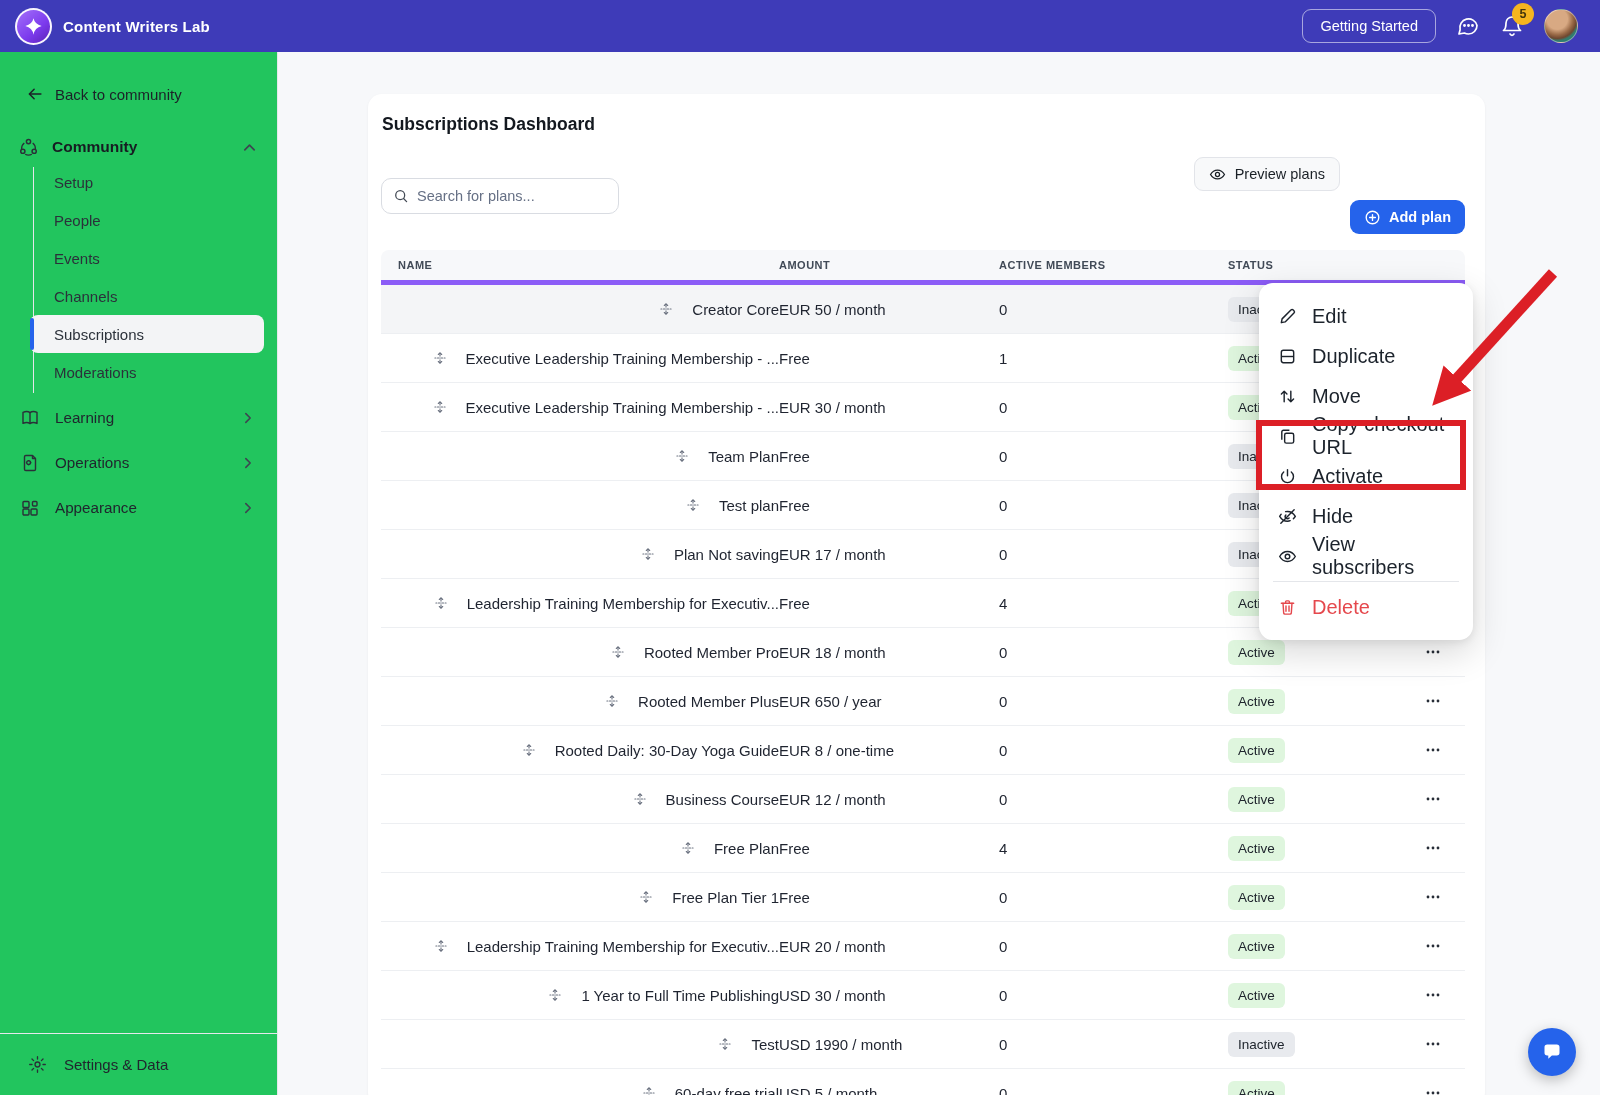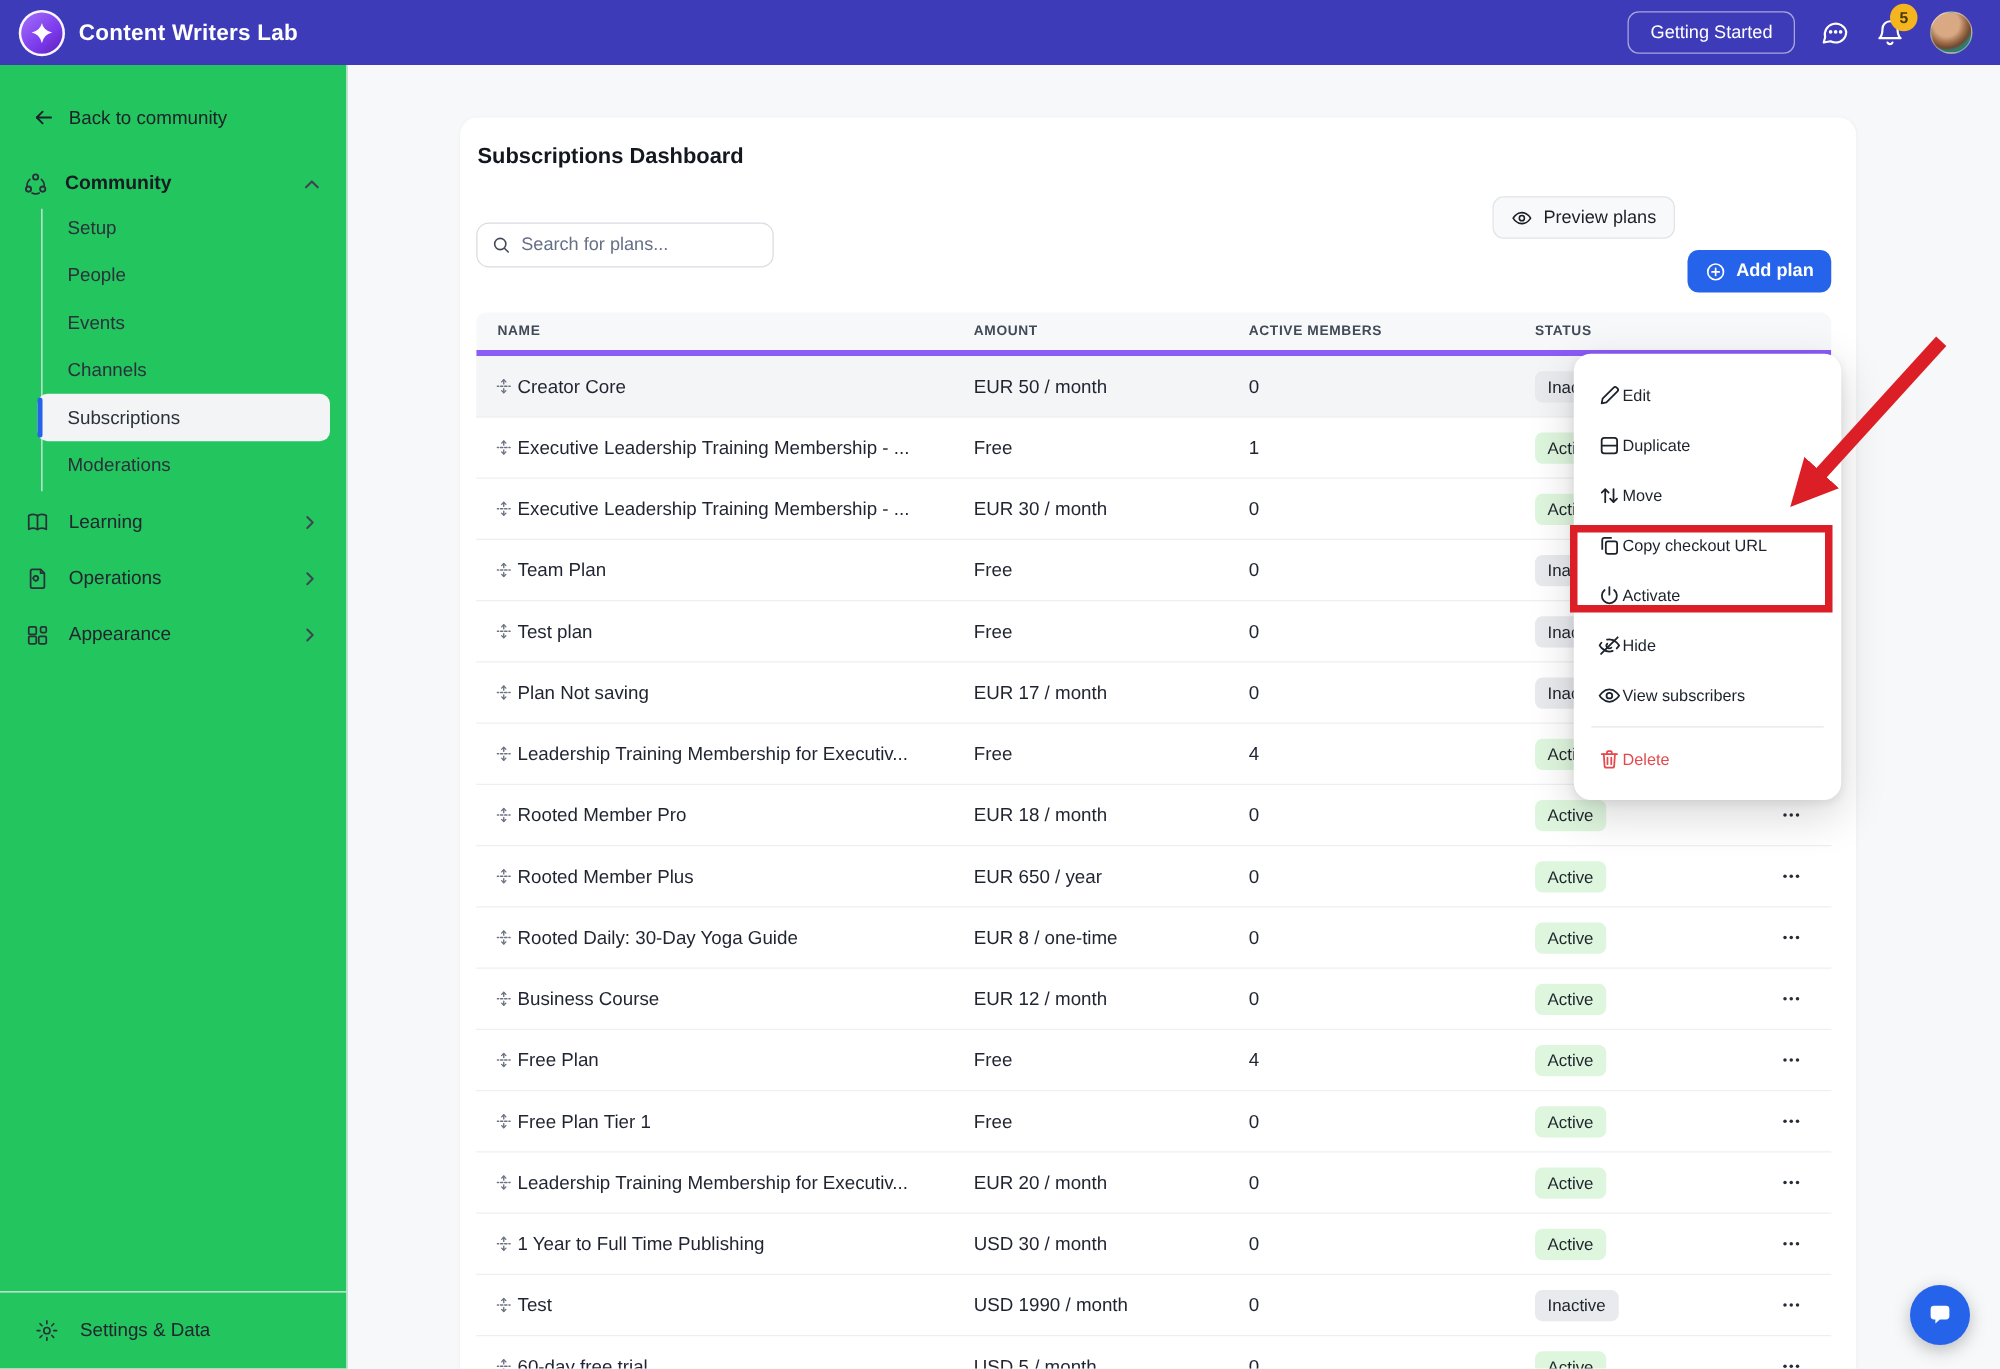--- a/index.html
+++ b/index.html
@@ -3,21 +3,21 @@
 <meta charset="utf-8">
 <style>
   * { margin:0; padding:0; box-sizing:border-box; }
   html,body { width:1600px; height:1095px; }
   body { font-family:"Liberation Sans", sans-serif; background:#F7F8FA; }
   #app { position:relative; width:1600px; height:1095px; overflow:hidden; background:#F7F8FA; color:#1F2430; }
 
   
   .topbar { position:absolute; top:0; left:0; right:0; height:52px; background:#3E3BB8; display:flex; align-items:center; padding:0 22px 0 15px; z-index:50; }
   .logo { width:37px; height:37px; border-radius:50%; border:2px solid rgba(255,255,255,.95); background:linear-gradient(140deg,#A06CF9 5%,#7C3AED 60%,#5B21B6 100%); display:flex; align-items:center; justify-content:center; flex:0 0 auto; }
-  .app-title { color:#fff; font-weight:bold; font-size:18px; margin-left:11px; letter-spacing:.2px; }
+  .app-title { color:#fff; font-weight:bold; font-size:15px; margin-left:11px; letter-spacing:.2px; }
   .topbar-right { margin-left:auto; display:flex; align-items:center; gap:20px; }
   .btn-getting-started { border:1px solid rgba(255,255,255,.55); color:#fff; border-radius:9px; padding:8px 17px; font-size:14.5px; background:transparent; font-family:inherit; cursor:pointer; }
   .top-icon { width:24px; height:24px; color:#fff; cursor:pointer; position:relative; display:block; }
   .bell-wrap { position:relative; }
   .notif-badge { position:absolute; top:-11px; right:-10px; min-width:22px; height:22px; border-radius:50%; background:#F5B51F; color:#43350C; font-size:12.5px; font-weight:bold; display:flex; align-items:center; justify-content:center; }
   .avatar { width:34px; height:34px; border-radius:50%; background:radial-gradient(circle at 38% 28%, #D8A983 0 34%, #9A6A47 52%, #6E4730 64%, #2F7F72 72%, #256358 100%); border:1px solid rgba(255,255,255,.4); cursor:pointer; }
 
   
   .sidebar { position:absolute; top:52px; left:0; width:278px; bottom:0; background:#22c55e; border-right:1px solid #E6E8EC; z-index:10; }
   .back-link { position:absolute; top:33px; left:26px; display:flex; align-items:center; gap:11px; font-size:15px; color:#1C2128; cursor:pointer; }
@@ -52,34 +52,34 @@
   .btn-primary { display:flex; align-items:center; gap:8px; background:#2563EB; color:#fff; border:none; border-radius:9px; height:34px; padding:0 14px; font-size:14.5px; font-weight:bold; font-family:inherit; cursor:pointer;margin-top:43px; }
   .btn-primary svg { width:17px; height:17px; }
 
   
   .table { margin-top:16px; }
   .thead, .row { display:grid; grid-template-columns:398px 220px 229px 1fr 64px; align-items:center; }
   .thead { height:35px; background:#F7F8FA; border-radius:8px 8px 0 0; font-size:11px; font-weight:bold; letter-spacing:.5px; color:#414A57; border-bottom:5px solid #8b5cf6; }
   .thead .c1 { padding-left:17px; }
   .row { height:49px; border-bottom:1px solid #EDEFF2; font-size:15px; color:#1F2430; }
   .row.highlighted { background:#F4F5F7; }
-  .name-cell { display:flex; align-items:center; gap:3px; padding-left:14px; }
+  .name-cell { display:flex; align-items:center; gap:18px; padding-left:14px;justify-content:flex-end; }
   .drag { width:16px; height:16px; color:#6B7280; cursor:grab; flex:0 0 auto; display:flex; }
   .drag svg { width:16px; height:16px; }
   .badge { display:inline-block; font-size:13.5px; padding:5px 10px; border-radius:6px; color:#20262E; }
   .badge.active { background:#DFF6DE; }
   .badge.inactive { background:#E8EAEE; }
   .cell.actions { display:flex; justify-content:center; }
   .dots { border:none; background:transparent; padding:4px 7px; border-radius:8px; cursor:pointer; line-height:0; }
   .dots svg { width:18px; height:18px; color:#272D37; }
   .row.menu-open .dots { background:#ECEDF1; }
 
   
   .context-menu { position:absolute; left:1259px; top:283px; width:214px; background:#fff; border-radius:14px; box-shadow:0 12px 36px rgba(0,0,0,.16), 0 2px 8px rgba(0,0,0,.08); padding:13px 0; z-index:60; }
-  .menu-item { height:40px; display:flex; align-items:center; gap:1px; padding:0 19px; font-size:13px; color:#1C232C; cursor:pointer; }
+  .menu-item { height:40px; display:flex; align-items:center; gap:15px; padding:0 19px; font-size:20px; color:#1C232C; cursor:pointer; }
   .menu-item svg { width:19px; height:19px; flex:0 0 auto; }
   .menu-item.danger { color:#E5484D; }
   .menu-divider { border-top:1px solid #E4E6EA; margin:5px 14px; }
 
   
   .annotation-box { position:absolute; left:1256px; top:420px; width:210px; height:70px; border:6px solid #DC1F26; z-index:70; pointer-events:none; }
   .annotation-arrow { position:absolute; left:1400px; top:258px; width:170px; height:165px; z-index:80; pointer-events:none; }
 
   
   .chat-fab { position:absolute; left:1528px; top:1028px; width:48px; height:48px; border-radius:50%; background:#2563EB; box-shadow:0 4px 14px rgba(0,0,0,.25); display:flex; align-items:center; justify-content:center; z-index:40; cursor:pointer; }

